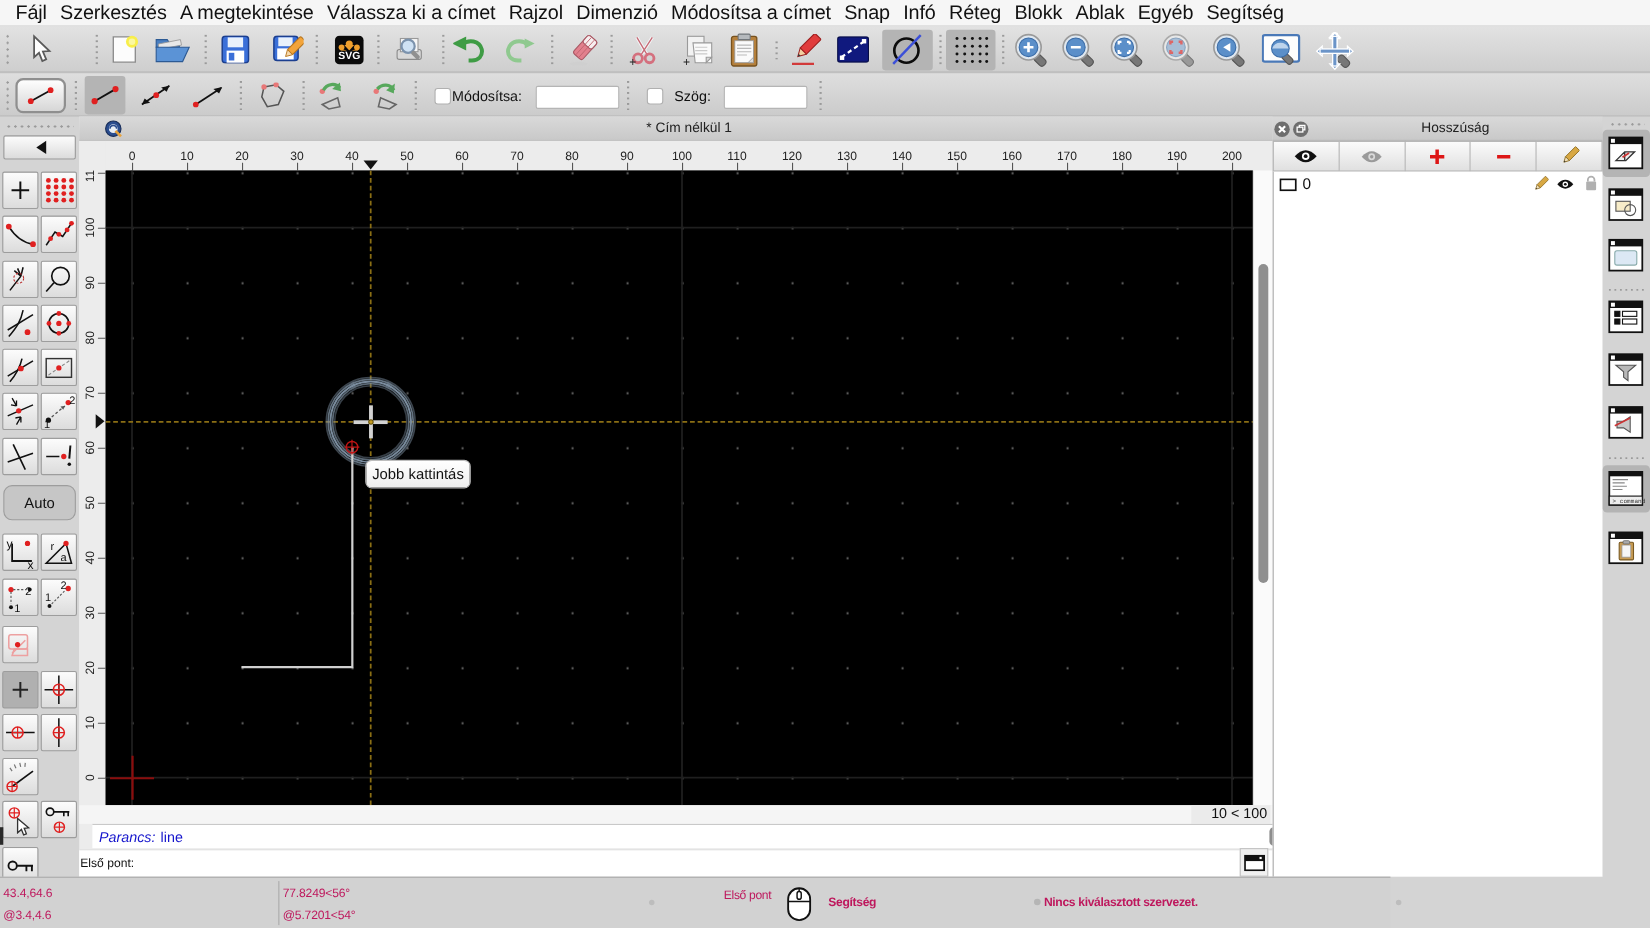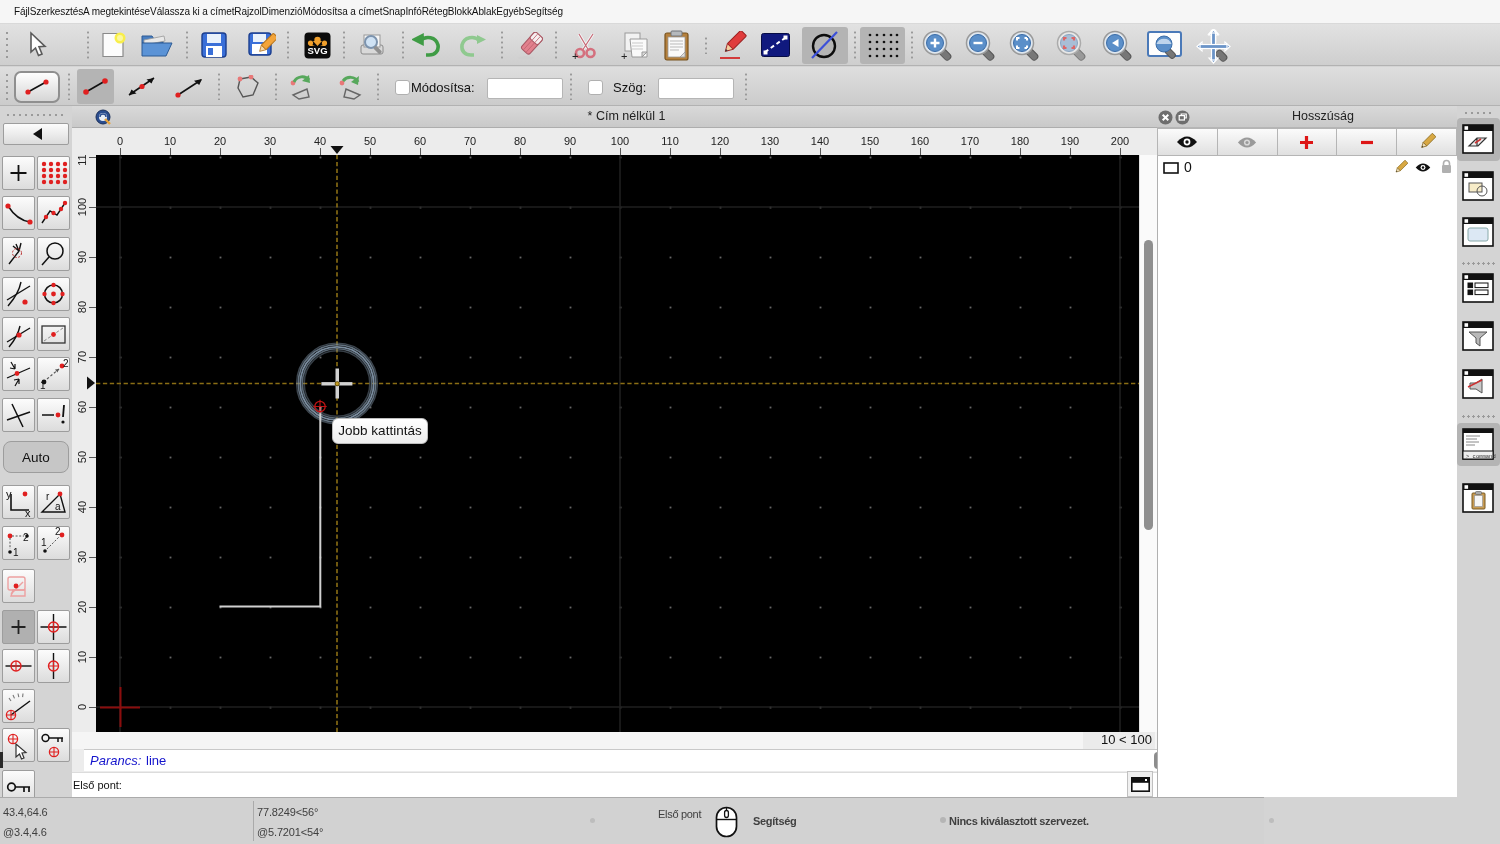--- a/index.html
+++ b/index.html
@@ -2,22 +2,22 @@
 <html><head>
 <meta charset="utf-8">
 <style>
 * { margin:0; padding:0; box-sizing:border-box; }
 html,body { width:1500px; height:844px; overflow:hidden; font-family:"Liberation Sans", sans-serif; }
 #app { position:relative; width:1500px; height:844px; background:#d4d4d4; }
 .abs { position:absolute; }
 
 
 #menubar { left:0; top:0; width:1500px; height:24px; background:#f6f6f6; border-bottom:1px solid #d9d9d9;
-  display:flex; align-items:center; font-size:10px; color:#111; }
-#menubar span { margin-left:0; letter-spacing:-0.1px; }
+  display:flex; align-items:center; font-size:18px; color:#111; }
+#menubar span { margin-left:12px; letter-spacing:-0.1px; }
 #menubar span.first { margin-left:14px; }
 
 
 #toolbar1 { left:0; top:24px; width:1500px; height:42px;
   background:linear-gradient(#e2e2e2,#cecece); border-bottom:1px solid #b2b2b2; }
 #toolbar2 { left:0; top:67px; width:1500px; height:39px;
   background:linear-gradient(#dedede,#cbcbcb); border-bottom:1px solid #b2b2b2; }
 .vsep { position:absolute; top:6px; width:2px; height:30px;
   background-image:radial-gradient(circle, #9a9a9a 1px, transparent 1.2px);
   background-size:2px 5px; background-repeat:repeat-y; }
@@ -69,21 +69,21 @@
 #rdtools .rb:first-child { border-left:1px solid #b5b5b5; }
 #rdlist { position:absolute; left:0; top:50px; width:300px; height:641px; background:#fff; border-left:1px solid #b0b0b0; }
 
 
 #farstrip { left:1457px; top:106px; width:43px; height:691px; background:#d4d4d4; }
 .fbtn { position:absolute; left:4px; width:35px; height:35px; }
 .fpress { position:absolute; left:0px; width:43px; height:43px; background:#b4b4b4; border-radius:4px; }
 
 
 #statusbar { left:0; top:797px; width:1264px; height:47px; background:#d2d2d2; border-top:1px solid #ababab;
-  font-size:12px; color:#404040; }
+  font-size:12px; color:#be185d; }
 #statusbar .t { position:absolute; }
 
 
 #tooltip { left:332px; top:418px; width:96px; height:26px; background:linear-gradient(#ffffff,#eeeeee);
   border:1px solid #bdbdbd; border-radius:6px; font-size:13.5px; color:#111;
   text-align:center; line-height:24px; box-shadow:0 1px 1.5px rgba(0,0,0,0.22); }
 </style>
 </head>
 <body>
 <div id="app">

